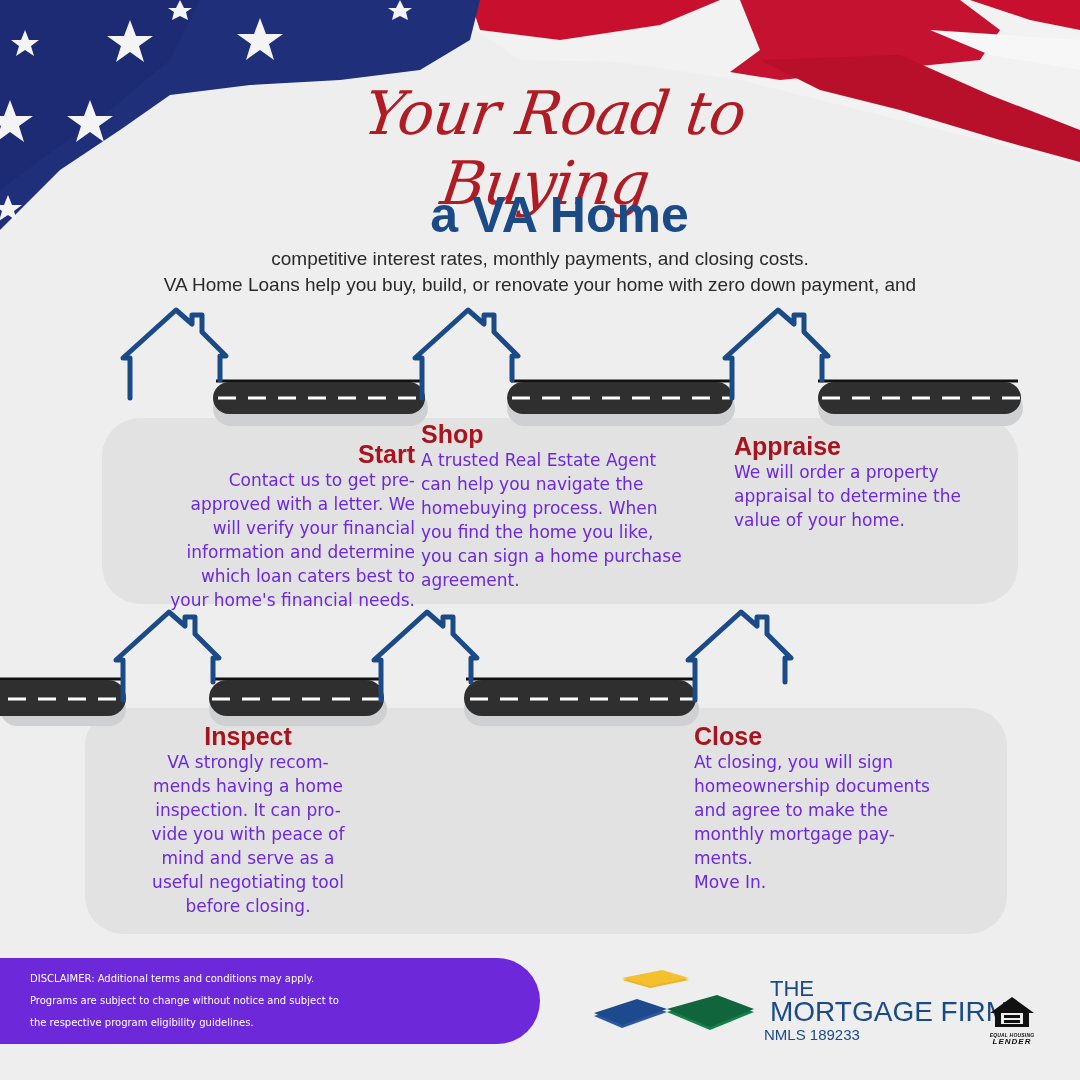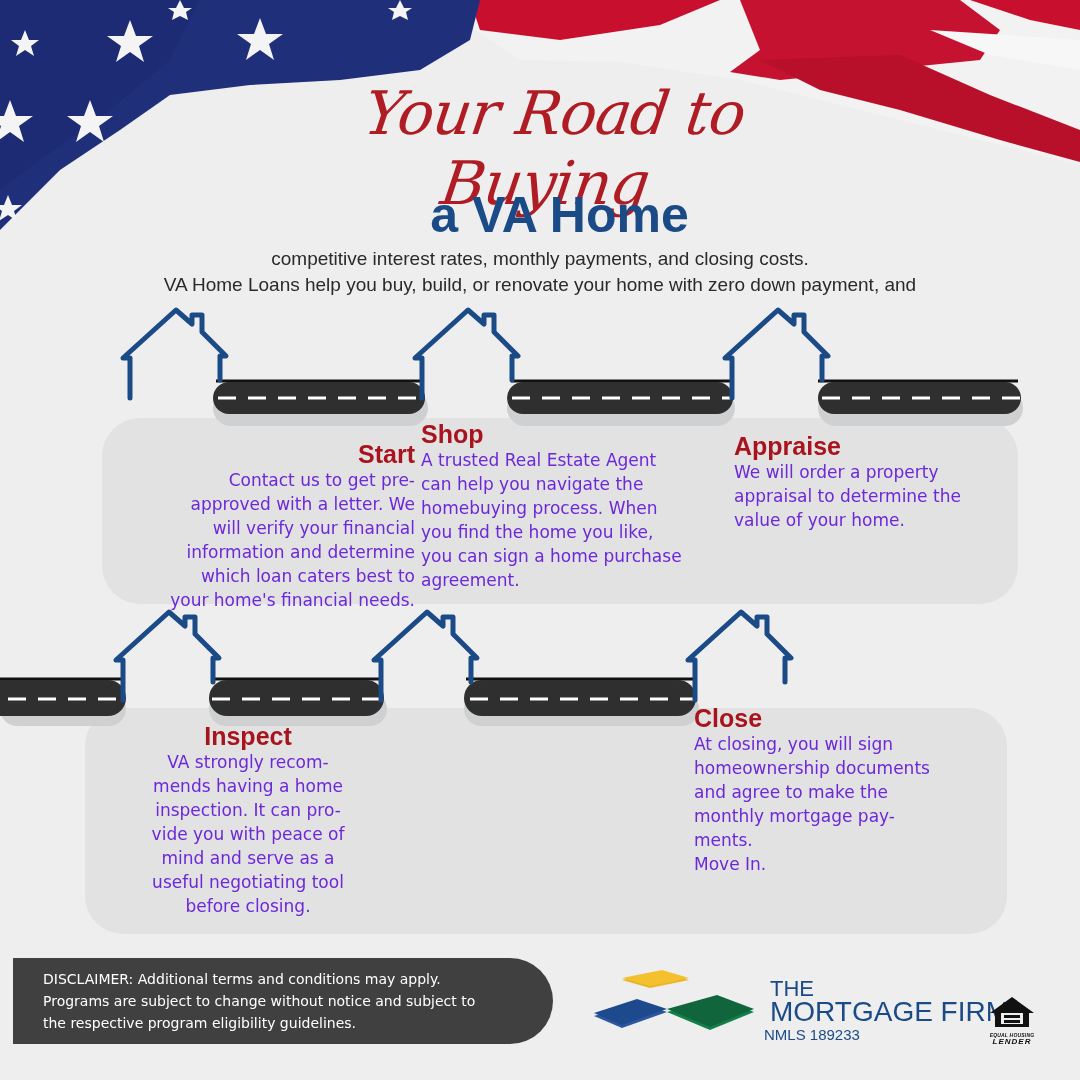--- a/index.html
+++ b/index.html
@@ -69,27 +69,27 @@
     .step-body {
       font-family: "DejaVu Sans", sans-serif;
       font-size: 17px;
       line-height: 24px;
       color: #6d28d9;
       white-space: pre-line;
     }
 
     
     .disclaimer {
-      position: absolute; left: 13px; top: 958px; width: 540px; height: 86px;
-      background: #404040;
+      position: absolute; left: 0; top: 958px; width: 540px; height: 86px;
+      background: #6d28d9;
       border-radius: 0 46px 46px 0;
       padding: 10px 0 0 30px;
       color: #ffffff;
       font-family: "DejaVu Sans", sans-serif;
-      font-size: 14px;
+      font-size: 10px;
       line-height: 22px;
       white-space: pre-line;
       z-index: 2;
     }
 
     
     .logo-mark { position: absolute; left: 592px; top: 970px; z-index: 2; }
     .logo-text {
       position: absolute; left: 770px; top: 978px; z-index: 2;
       font-family: "Liberation Sans", sans-serif;
@@ -246,21 +246,21 @@
   <div class="step-body">VA strongly recom-
 mends having a home
 inspection. It can pro-
 vide you with peace of
 mind and serve as a
 useful negotiating tool
 before closing.</div>
 </div>
 <div class="step" style="left:381px; top:722px; width:290px;">
 </div>
-<div class="step" style="left:694px; top:704px; width:290px;">
+<div class="step" style="left:694px; top:722px; width:290px;">
   <div class="step-title">Close</div>
   <div class="step-body">At closing, you will sign
 homeownership documents
 and agree to make the
 monthly mortgage pay-
 ments.
 Move In.</div>
 </div>
 
 <div class="disclaimer">DISCLAIMER: Additional terms and conditions may apply.

